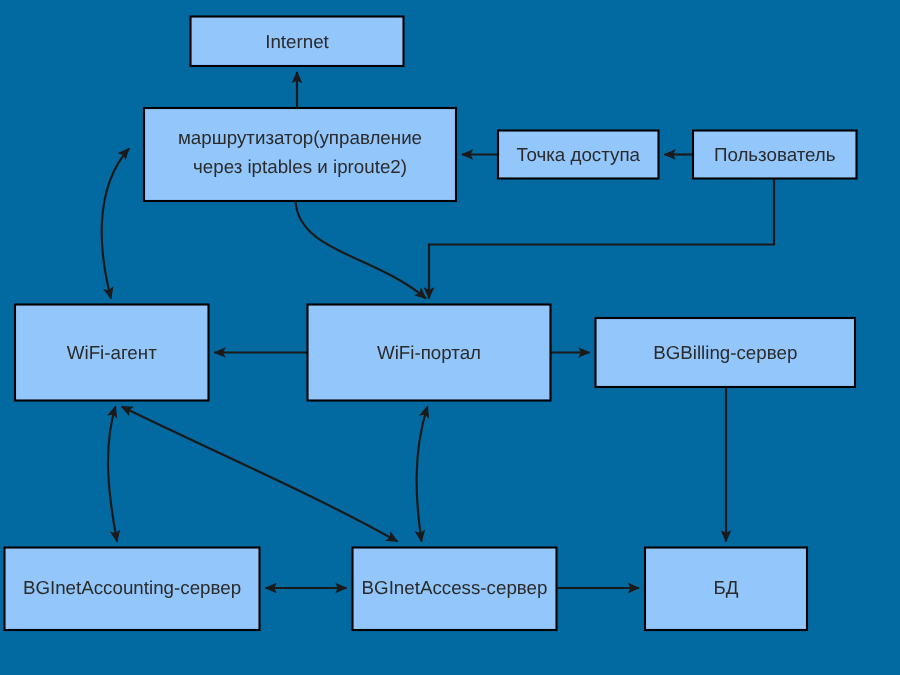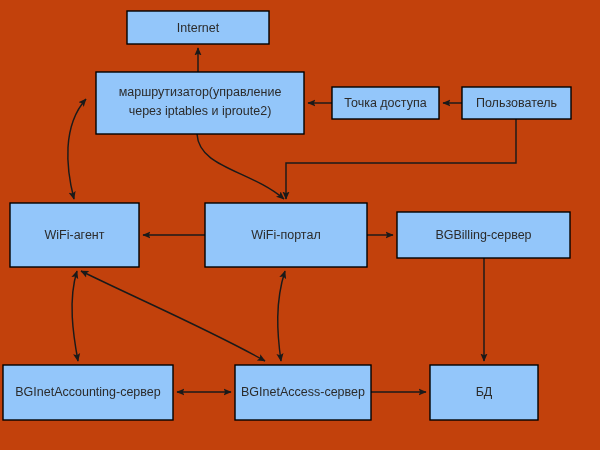--- a/index.html
+++ b/index.html
@@ -10,21 +10,21 @@
   body {
     width: 600px;
     height: 450px;
     font-family: "Liberation Sans", sans-serif;
     overflow: hidden;
   }
   #diagram-root {
     position: relative;
     width: 600px;
     height: 450px;
-    background: #c2410c;
+    background: #0369a1;
   }
   svg#diagram-svg {
     display: block;
     width: 600px;
     height: 450px;
   }
   .node-rect {
     fill: #93c6fa;
     stroke: #000000;
     stroke-width: 1.4;

